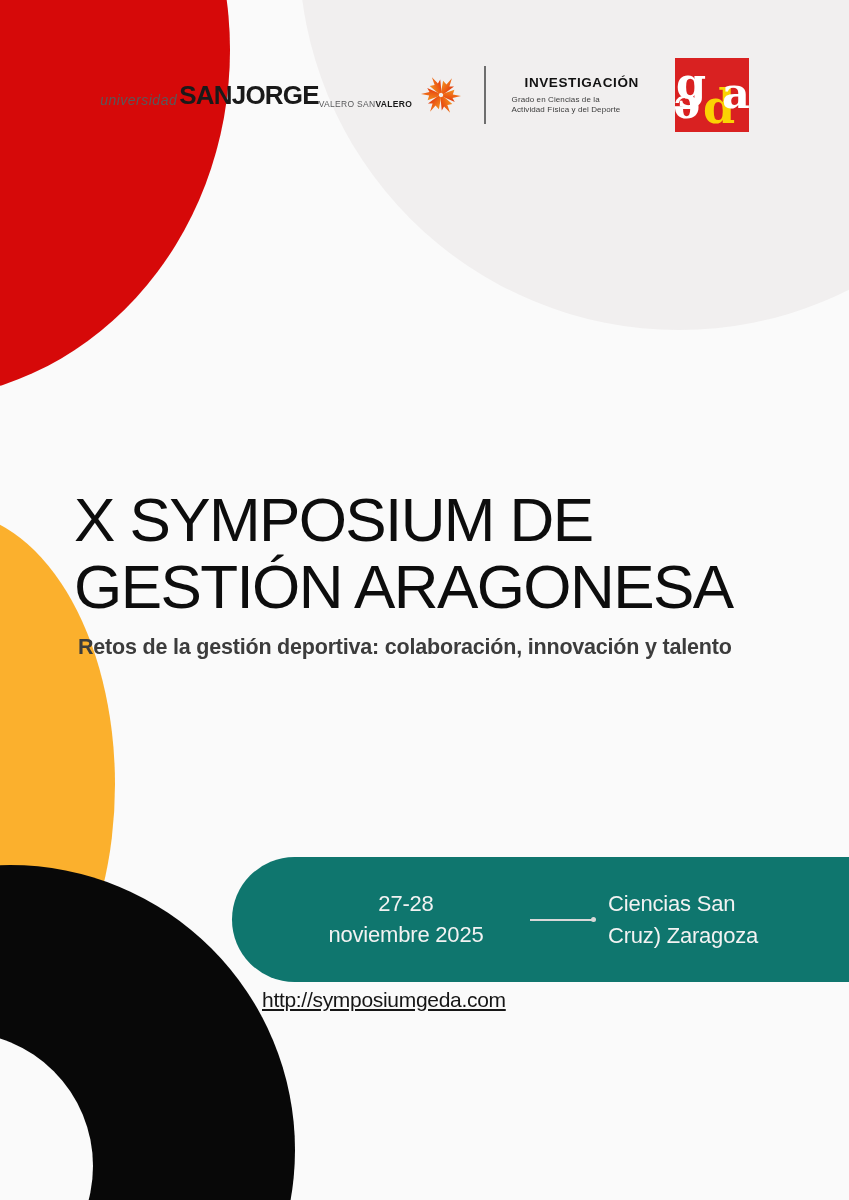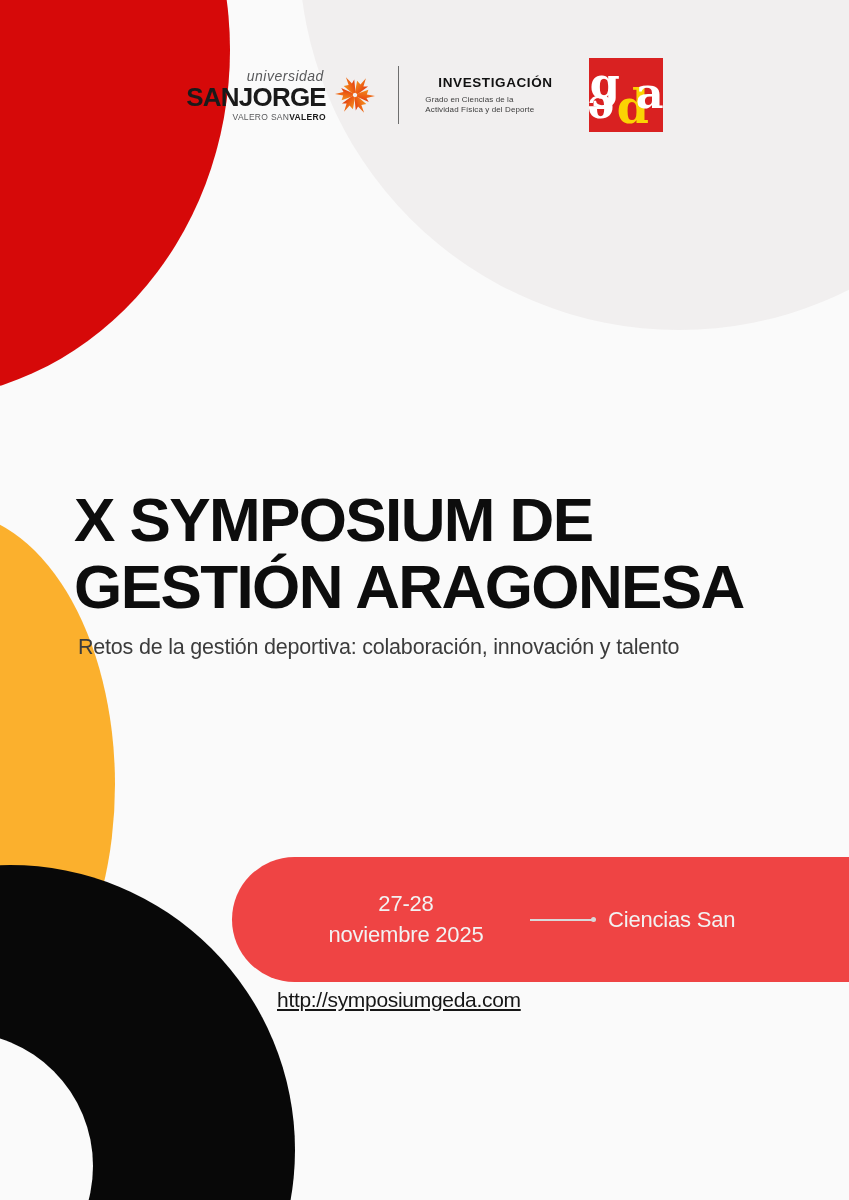--- a/index.html
+++ b/index.html
@@ -75,21 +75,20 @@
   }
 
   
   .usj {
     display: flex;
     align-items: center;
     gap: 8px;
   }
   .usj-words {
     display: flex;
-    flex-direction: column;
     align-items: flex-end;
     line-height: 1;
   }
   .usj-universidad {
     font-size: 14px;
     font-style: italic;
     color: #58595B;
     letter-spacing: .5px;
     margin-bottom: 1px;
     margin-right: 2px;
@@ -199,43 +198,43 @@
 
   
   .title-block {
     position: absolute;
     left: 74px;
     top: 487px;
     width: 720px;
   }
   .title {
     font-size: 62px;
-    font-weight: 700;
+    font-weight: 400;
     color: #0D0D0D;
     letter-spacing: -1.6px;
     line-height: 1.08;
     margin: 0;
   }
   .subtitle {
     margin: 14px 0 0 4px;
     font-size: 21.5px;
-    font-weight: 400;
+    font-weight: 700;
     color: #3C3C3C;
     letter-spacing: -0.2px;
     white-space: nowrap;
   }
 
   
   .info-pill {
     position: absolute;
     left: 232px;
     top: 857px;
     width: 617px;
     height: 125px;
-    background: #ef4444;
+    background: #0f766e;
     border-top-left-radius: 63px;
     border-bottom-left-radius: 63px;
     display: flex;
     align-items: center;
   }
   .pill-date {
     color: #F2F2F2;
     font-size: 22px;
     line-height: 1.38;
     text-align: center;
@@ -267,21 +266,21 @@
     color: #F2F2F2;
     font-size: 22px;
     line-height: 1.42;
     letter-spacing: -0.2px;
     width: 210px;
   }
 
   
   .url {
     position: absolute;
-    left: 277px;
+    left: 262px;
     top: 988px;
     font-size: 21px;
     color: #161616;
     text-decoration: underline;
     text-underline-offset: 2px;
     letter-spacing: -0.3px;
   }
 </style>
 </head>
 <body>
@@ -368,18 +367,19 @@
     <div class="pill-date">
       <div>27-28</div>
       <div>noviembre 2025</div>
     </div>
     <div class="pill-connector">
       <div class="bar"></div>
       <div class="dot"></div>
     </div>
     <div class="pill-venue">
       <div>Ciencias San</div>
+      <div>Cruz) Zaragoza</div>
     </div>
   </div>
 
   <a class="url" href="#">http://symposiumgeda.com</a>
 
 </div>
 
 </body></html>

